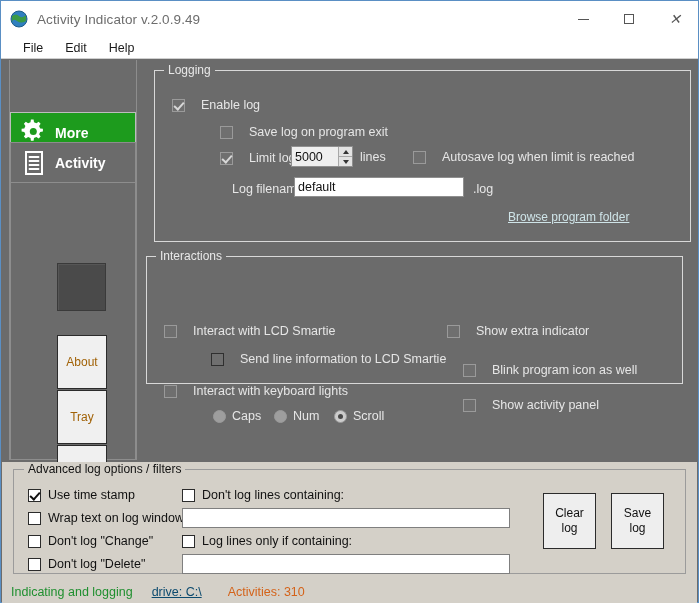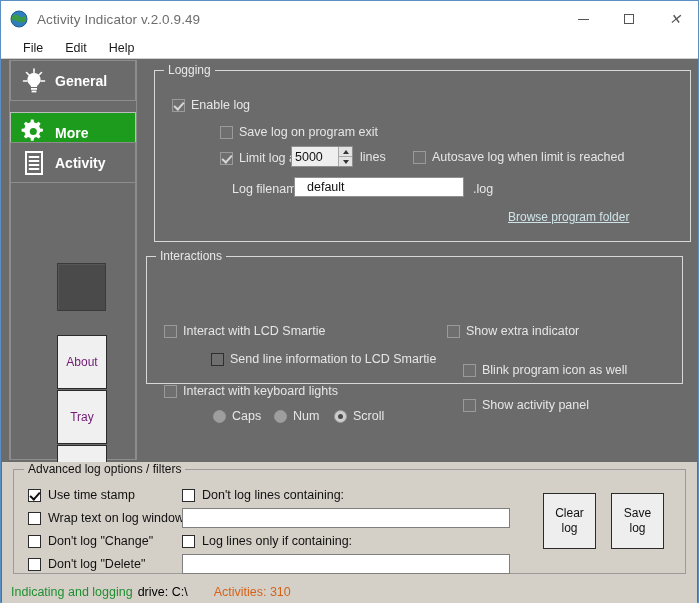--- a/index.html
+++ b/index.html
@@ -57,37 +57,37 @@
   .navfill{position:absolute;left:0;top:123px;width:126px;height:277px;border:1px solid #8d8d8d;border-top:none;box-sizing:border-box;}
   .preview-swatch{
     position:absolute;left:47px;top:203px;width:47px;height:46px;
     background:#4a4a4a;border:1px solid #3a3a3a;
     box-shadow:inset 1px 1px 0 #565656;
   }
   .sidebtn{
     position:absolute;left:47px;width:50px;height:54px;
     background:#f0f0f0;border:1px solid #2b2b2b;
     display:flex;align-items:center;justify-content:center;
-    font-size:12px;color:#701a75;box-sizing:border-box;
+    font-size:12px;color:#a16207;box-sizing:border-box;
   }
   #btn-about{top:275px;}
   #btn-tray{top:330px;}
   #btn-exit{top:385px;}
   
   .group{
     position:absolute;border:1px solid #d8d8d8;box-sizing:border-box;
   }
   .group > .gtitle{
     position:absolute;top:-8px;left:9px;background:#6b6b6b;
     padding:0 4px;font-size:12px;color:#e8e8e8;
   }
   #grp-logging{left:145px;top:10px;width:537px;height:172px;margin-left:8px;}
   #grp-interactions{left:145px;top:196px;width:537px;height:128px;}
   
-  .cb{position:absolute;display:flex;align-items:flex-end;font-size:12.5px;color:#e6e6e6;white-space:nowrap;}
+  .cb{position:absolute;display:flex;align-items:flex-end;font-size:12.5px;color:#e6e6e6;white-space:nowrap;gap:10px;}
   .cb .box{
     width:13px;height:13px;border:1px solid #9a9a9a;background:#6f6f6f;
     margin-right:6px;flex:0 0 auto;position:relative;box-sizing:border-box;
   }
   .cb .box.dark{border-color:#2f2f2f;background:#6f6f6f;}
   .cb .box.checked::after{
     content:"";position:absolute;left:3px;top:0px;width:4px;height:8px;
     border:solid #d8d8d8;border-width:0 2px 2px 0;transform:rotate(42deg);
   }
   .rb{position:absolute;display:flex;align-items:center;font-size:12.5px;color:#e6e6e6;white-space:nowrap;}
@@ -96,21 +96,21 @@
     margin-right:6px;flex:0 0 auto;position:relative;box-sizing:border-box;
   }
   .rb .dot.selected{background:#cdcdcd;}
   .rb .dot.selected::after{
     content:"";position:absolute;left:3px;top:3px;width:5px;height:5px;border-radius:50%;background:#4a4a4a;
   }
   .lbl-static{position:absolute;font-size:12.5px;color:#e6e6e6;white-space:nowrap;}
   .tbox{
     position:absolute;background:#ffffff;border:1px solid #8f8f8f;
     font-family:"Liberation Sans", sans-serif;font-size:12.5px;color:#111;
-    padding:1px 12px;box-sizing:border-box;outline:none;
+    padding:1px 3px;box-sizing:border-box;outline:none;
   }
   .spin{position:absolute;display:flex;border:1px solid #8f8f8f;background:#efefef;box-sizing:border-box;}
   .spin input{border:none;background:#efefef;width:46px;font-size:12.5px;color:#111;padding:1px 3px;outline:none;font-family:"Liberation Sans", sans-serif;box-sizing:border-box;}
   .spin .arrows{width:16px;display:flex;flex-direction:column;border-left:1px solid #a8a8a8;}
   .spin .arrows div{flex:1;display:flex;align-items:center;justify-content:center;background:#e3e3e3;}
   .spin .arrows div:first-child{border-bottom:1px solid #a8a8a8;}
   .tri-up{width:0;height:0;border-left:3px solid transparent;border-right:3px solid transparent;border-bottom:4px solid #333;}
   .tri-dn{width:0;height:0;border-left:3px solid transparent;border-right:3px solid transparent;border-top:4px solid #333;}
   .link{position:absolute;font-size:12px;color:#cfe4e8;text-decoration:underline;white-space:nowrap;}
   
@@ -144,21 +144,21 @@
     display:flex;align-items:center;justify-content:center;text-align:center;
     font-size:12px;color:#111;line-height:15px;box-sizing:border-box;
   }
   
   .statusbar{
     position:absolute;left:1px;top:580px;width:695px;height:22px;
     background:#d4d0c8;display:flex;align-items:center;
     font-size:12.5px;
   }
   .st-green{color:#1f8f2f;margin-left:9px;}
-  .st-drive{color:#000000;margin-left:5px;}
+  .st-drive{color:#0c4a6e;margin-left:19px;text-decoration:underline;}
   .st-orange{color:#d4631a;margin-left:26px;}
 </style>
 </head>
 <body>
 
 <div class="app">
 
   <div class="titlebar">
     <div class="title-icon">
       <svg width="18" height="18" viewBox="0 0 18 18">
@@ -184,37 +184,20 @@
   <div class="menubar">
     <div class="menuitem">File</div>
     <div class="menuitem">Edit</div>
     <div class="menuitem">Help</div>
   </div>
 
   <div class="content">
 
     <div class="sidebar">
 
-      <div class="navbtn" id="nav-general">
-        <span class="ico">
-          <svg width="34" height="30" viewBox="0 0 34 30">
-            <g stroke="#ffffff" stroke-width="1.6" stroke-linecap="round">
-              <line x1="17" y1="3" x2="17" y2="6.5"></line>
-              <line x1="9.5" y1="6.5" x2="12" y2="9"></line>
-              <line x1="24.5" y1="6.5" x2="22" y2="9"></line>
-              <line x1="6.5" y1="15" x2="10" y2="15"></line>
-              <line x1="27.5" y1="15" x2="24" y2="15"></line>
-            </g>
-            <path d="M17 7 a6.6 6.6 0 0 1 4.2 11.7 c-.9.8-1.2 1.5-1.2 2.4 h-6 c0-.9-.3-1.6-1.2-2.4 A6.6 6.6 0 0 1 17 7 Z" fill="#ffffff"></path>
-            <rect x="14" y="22" width="6" height="1.8" fill="#ffffff"></rect>
-            <rect x="14.6" y="24.6" width="4.8" height="1.8" fill="#ffffff"></rect>
-          </svg>
-        </span>
-        <span class="lbl">General</span>
-      </div>
 
       <div class="navbtn active" id="nav-more">
         <span class="ico">
           <svg width="34" height="30" viewBox="0 0 34 30">
             <g fill="#ffffff">
               <path d="M17 4.2 l2.4 1.1 2.3-1.5 1.9 1.9 -1.5 2.3 1.1 2.4 2.7.4 v2.7 l-2.7.4 -1.1 2.4 1.5 2.3 -1.9 1.9 -2.3-1.5 -2.4 1.1 -.4 2.7 h-2.7 l-.4-2.7 -2.4-1.1 -2.3 1.5 -1.9-1.9 1.5-2.3 -1.1-2.4 -2.7-.4 v-2.7 l2.7-.4 1.1-2.4 -1.5-2.3 1.9-1.9 2.3 1.5 2.4-1.1 .4-2.7 h2.7 Z"></path>
             </g>
             <circle cx="16.3" cy="13.6" r="3.5" fill="#1d9b1d"></circle>
           </svg>
         </span>

